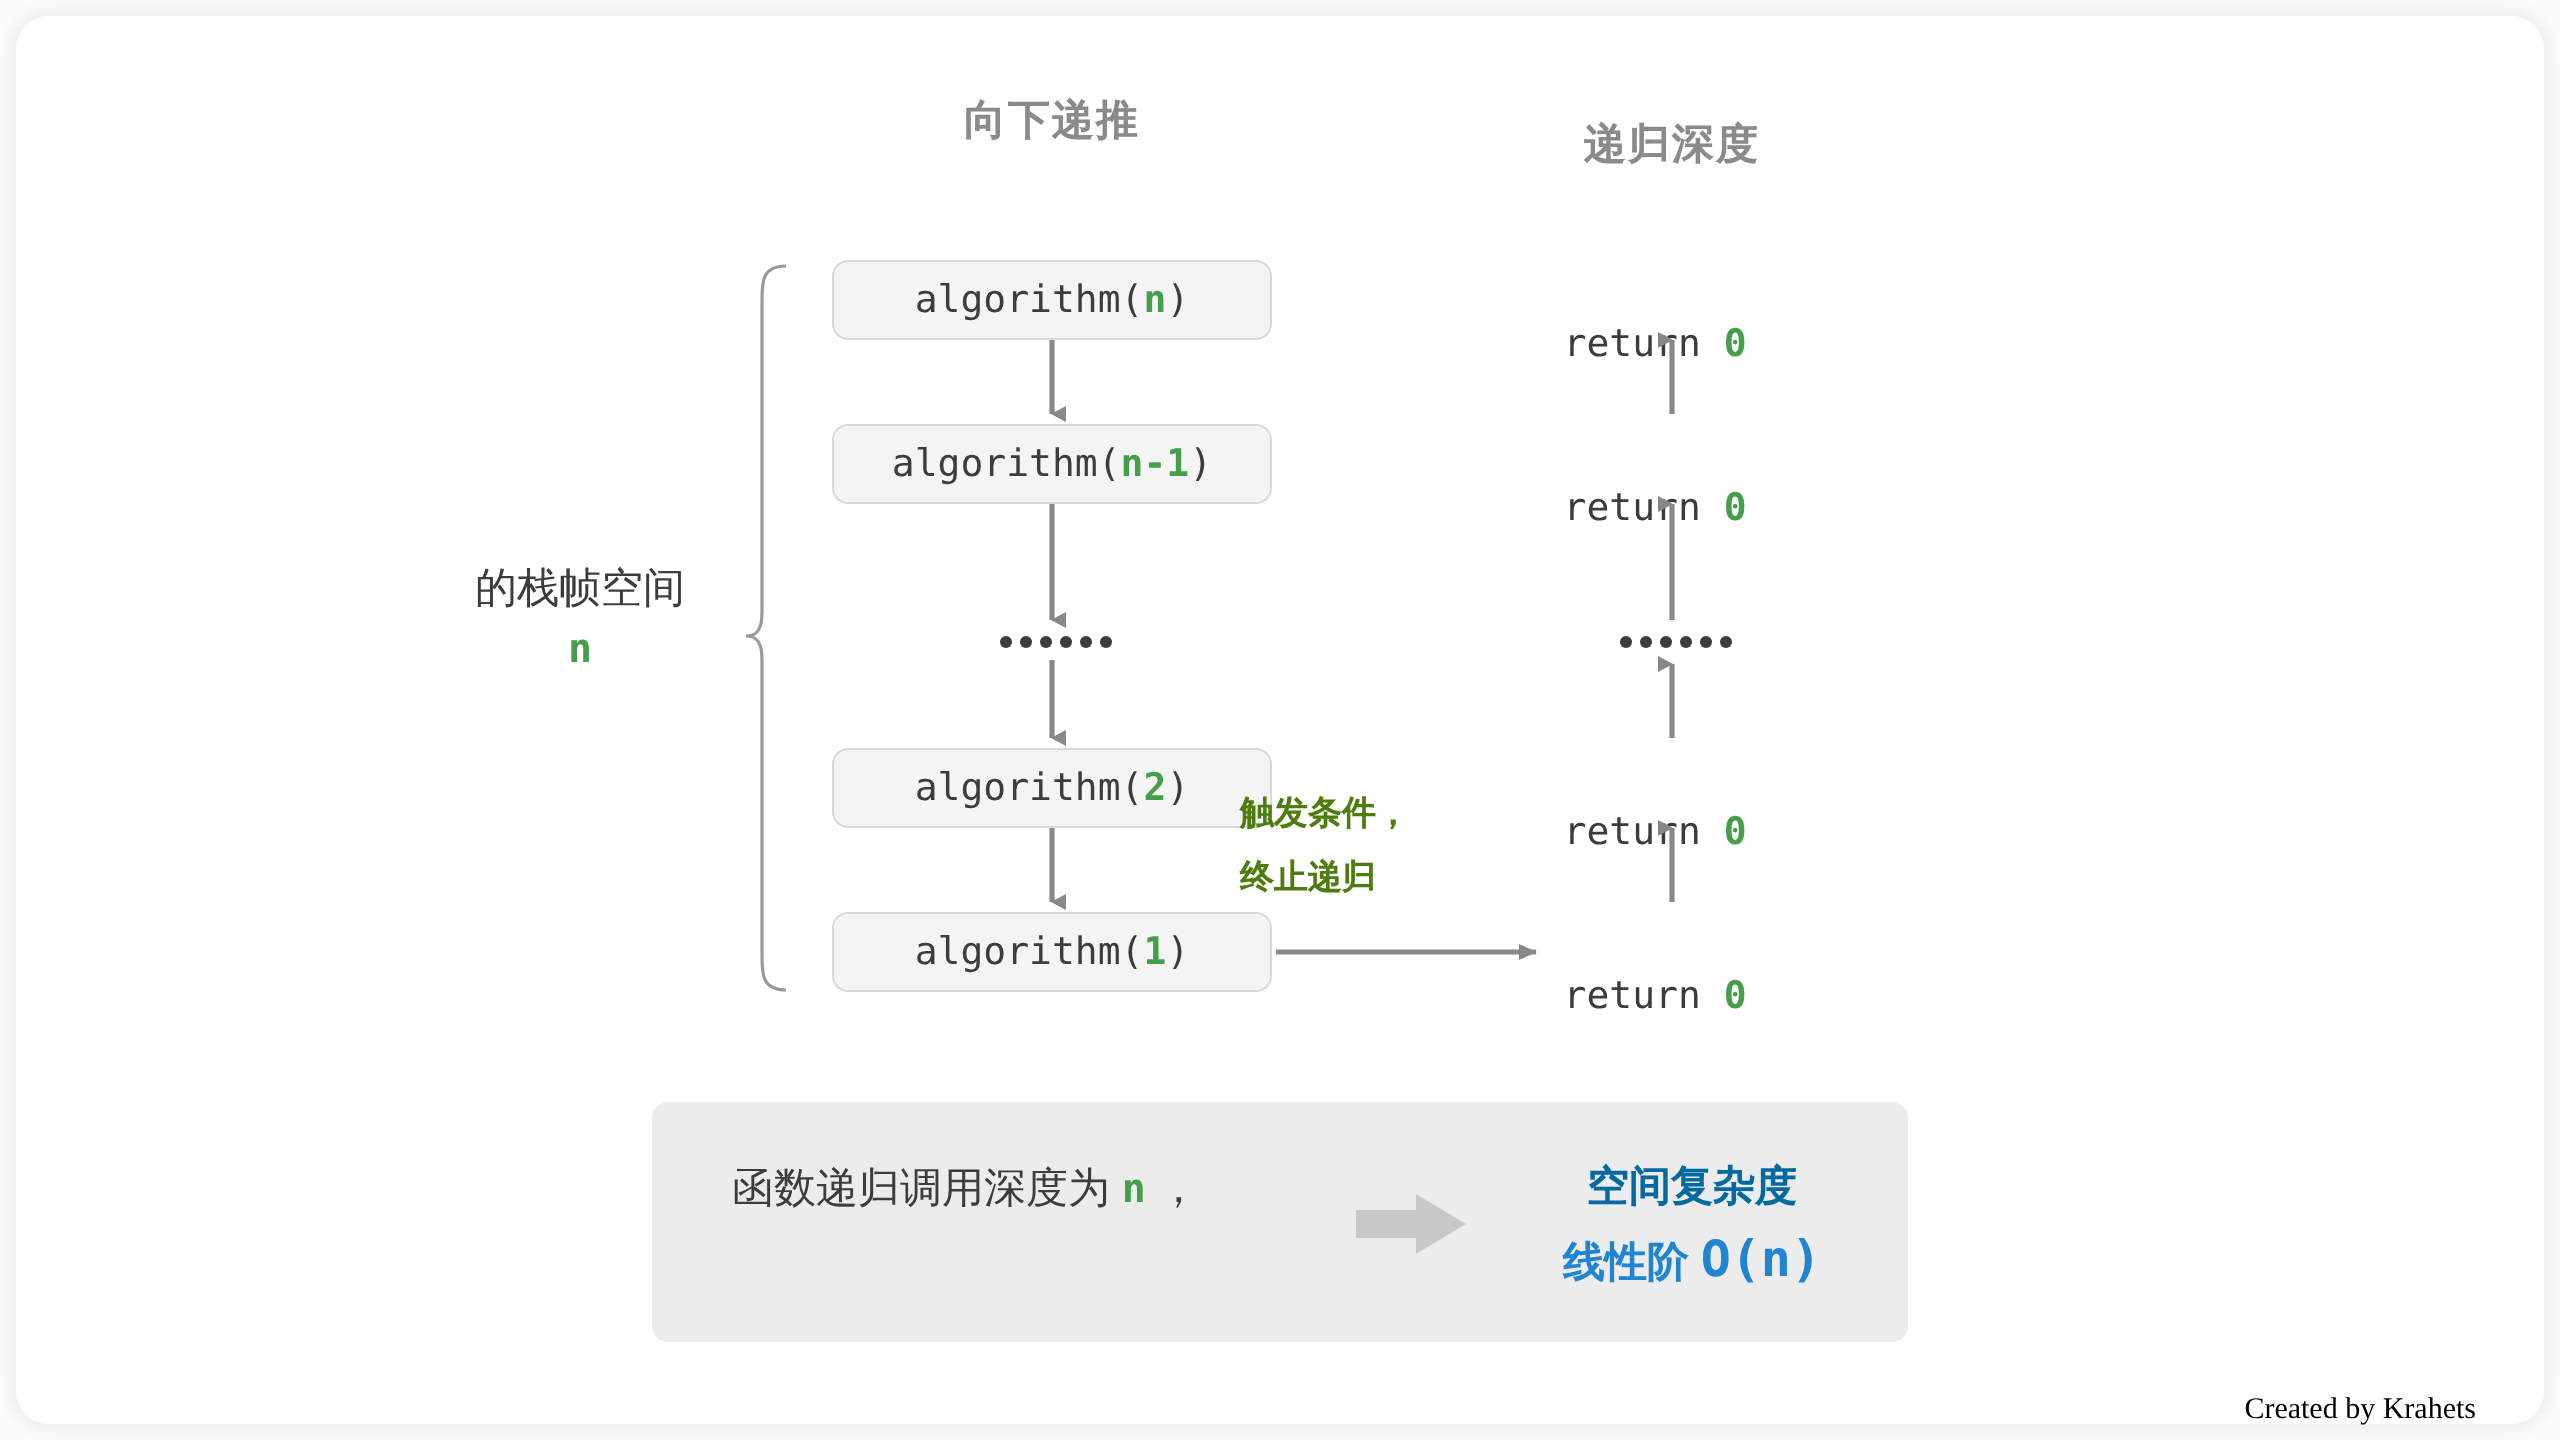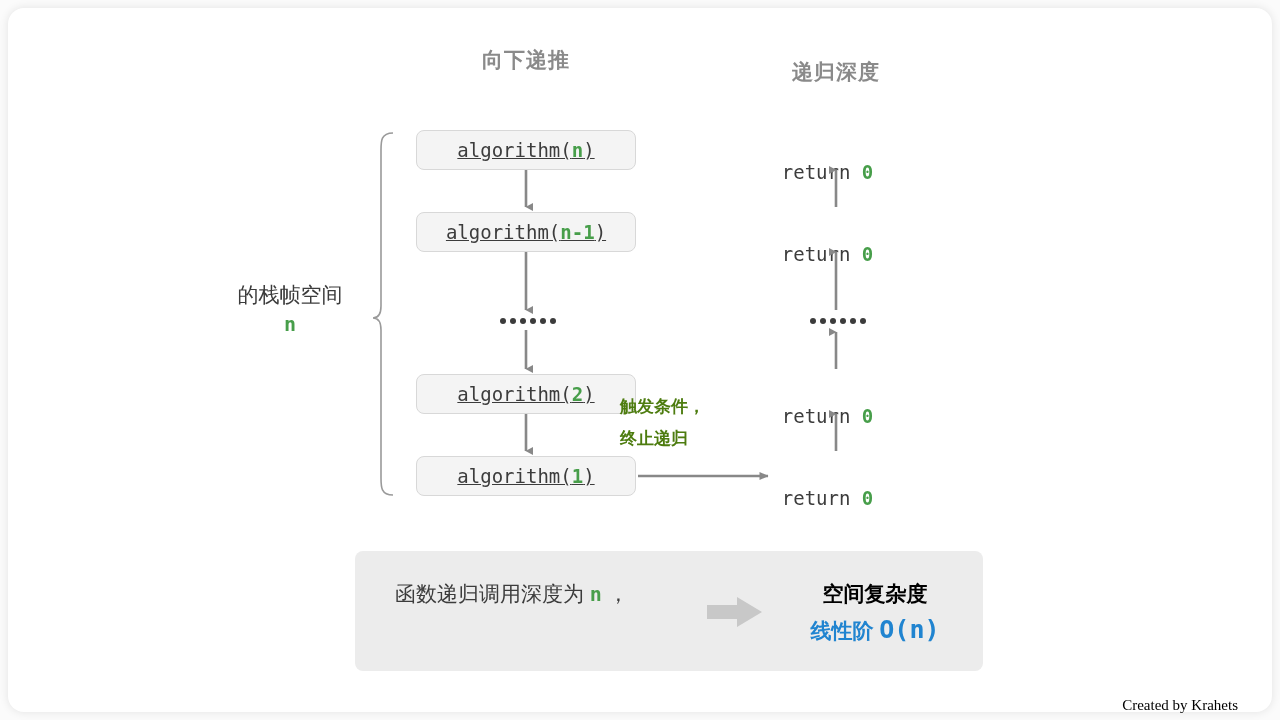--- a/index.html
+++ b/index.html
@@ -56,21 +56,20 @@
     background: #f4f4f4;
     border: 1.5px solid #d8d8d8;
     border-radius: 8px;
     display: flex;
     align-items: center;
     justify-content: center;
     font-family: "DejaVu Sans Mono", "Liberation Mono", monospace;
     font-size: 19px;
     color: #3c3c3c;
     white-space: pre;
-    text-decoration: underline;
   }
   .call-box .arg {
     color: #479e4a;
     font-weight: bold;
   }
 
   
   .ret-text {
     position: absolute;
     left: 736px;
@@ -148,21 +147,20 @@
   
   #summary {
     position: absolute;
     left: 326px;
     top: 551px;
     width: 628px;
     height: 120px;
     background: #ececec;
     border-radius: 8px;
     box-sizing: border-box;
-    margin-left: 29px;
   }
   #summary-left {
     position: absolute;
     left: 40px;
     top: 25px;
     font-size: 21px;
     color: #3c3c3c;
     line-height: 36px;
     white-space: nowrap;
   }
@@ -186,21 +184,21 @@
   #summary-right {
     position: absolute;
     left: 430px;
     top: 25px;
     width: 180px;
     text-align: center;
   }
   #summary-right .title {
     font-size: 21px;
     font-weight: bold;
-    color: #000000;
+    color: #0369a1;
     line-height: 36px;
     white-space: nowrap;
   }
   #summary-right .value {
     font-size: 21px;
     font-weight: bold;
     color: #2084d0;
     line-height: 36px;
     white-space: nowrap;
   }

